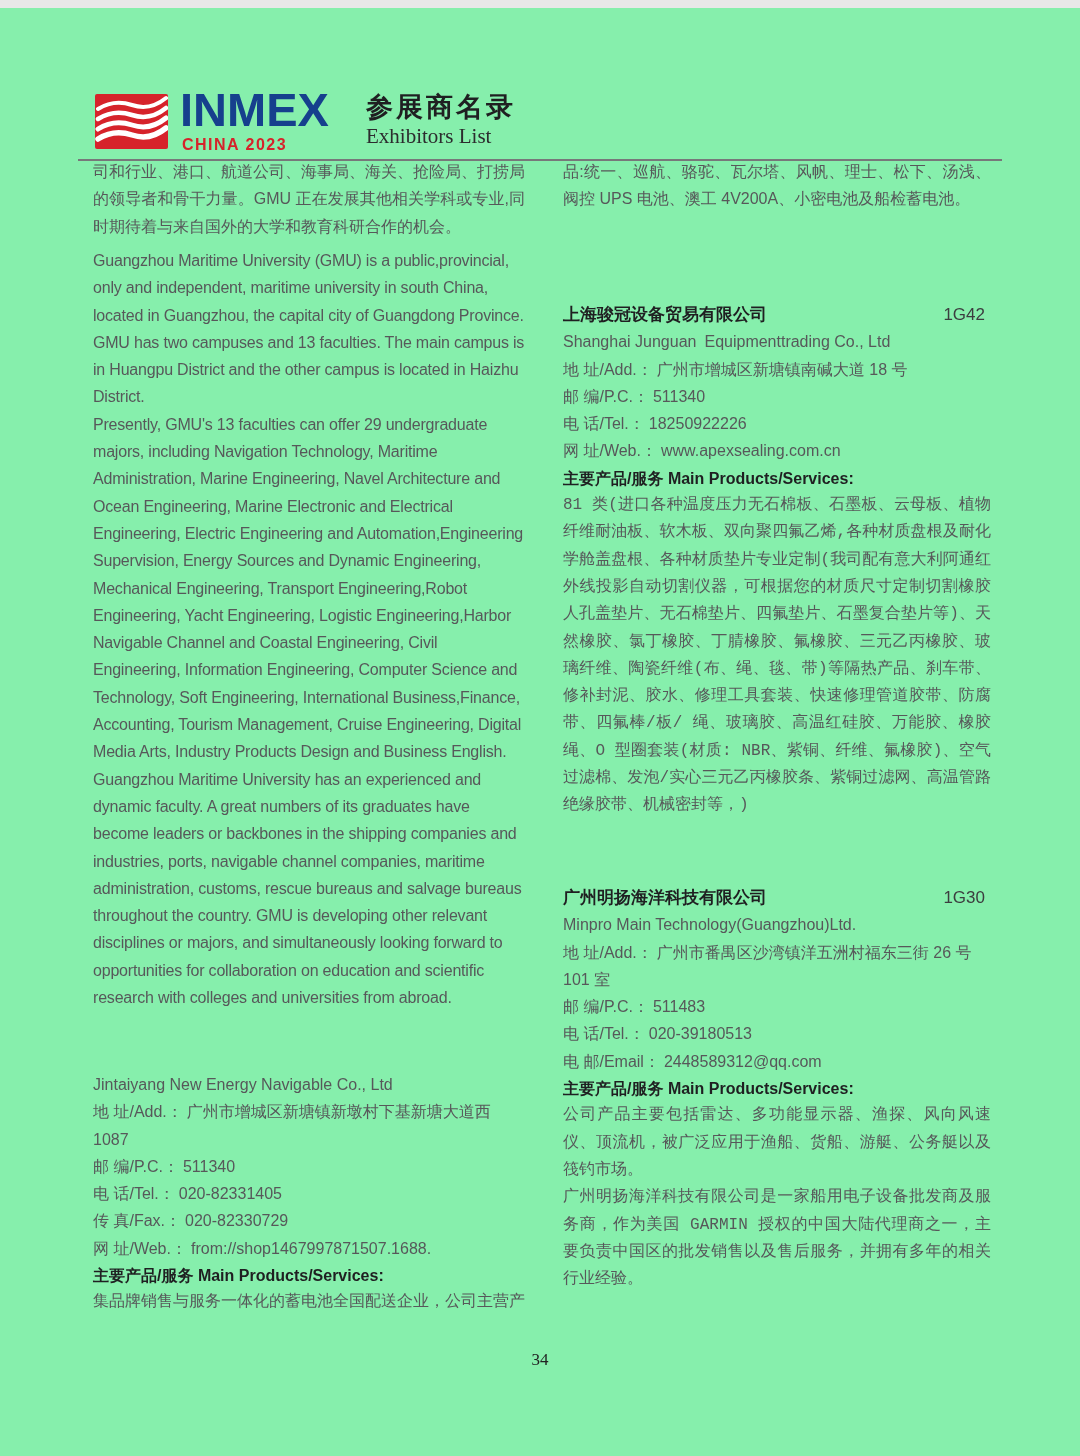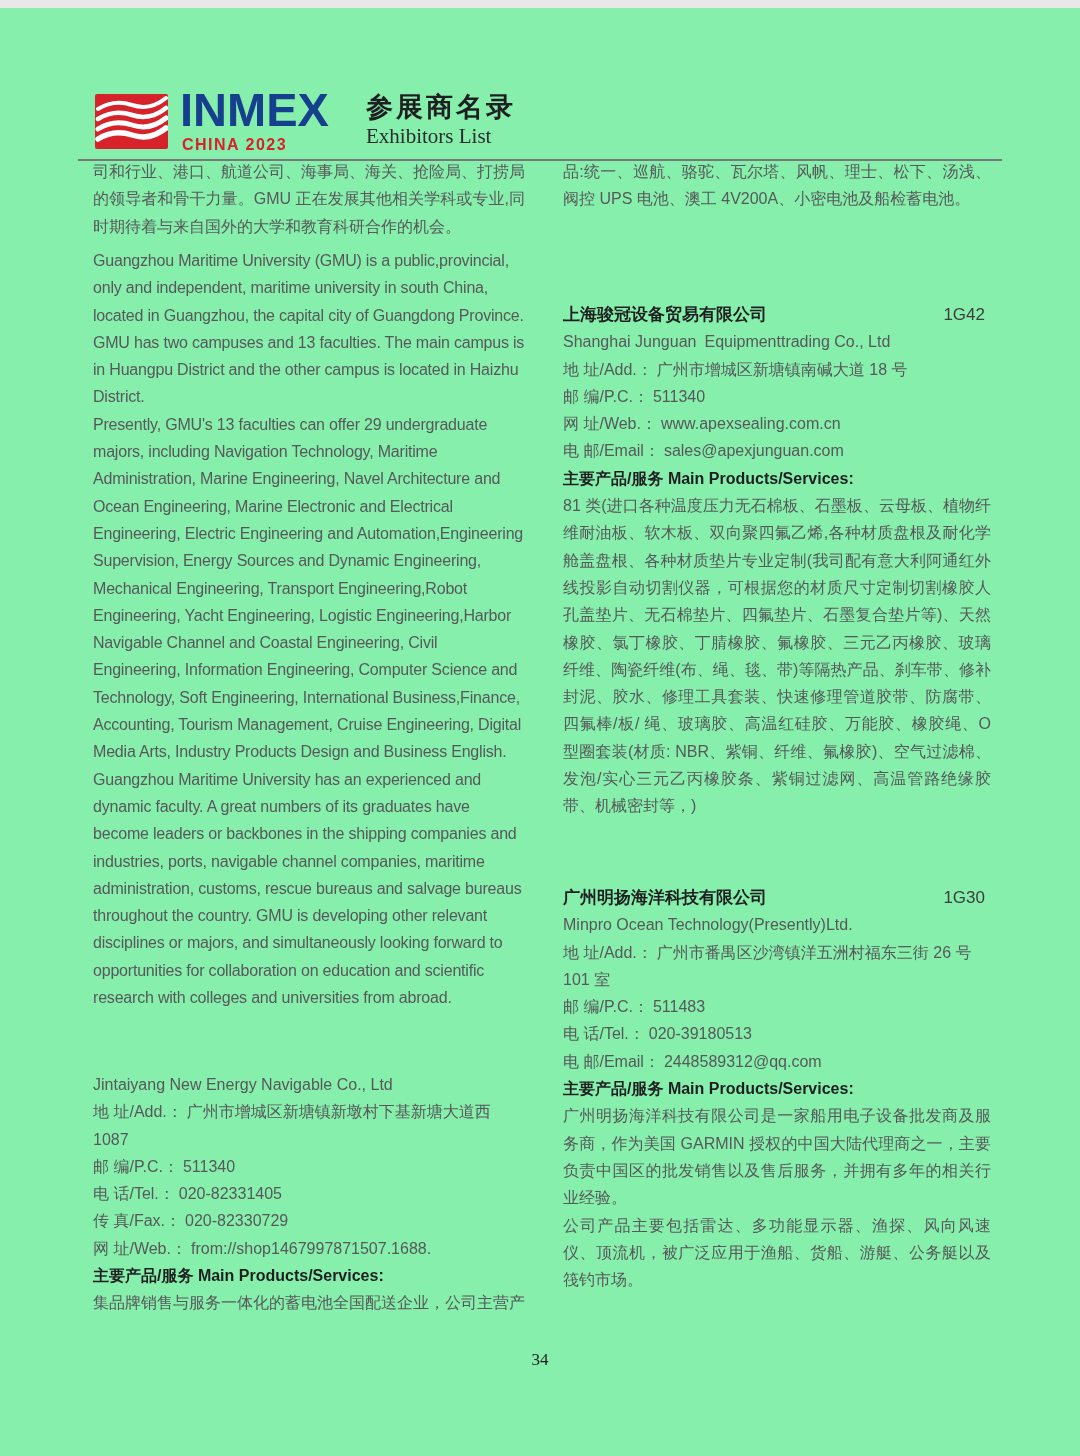--- a/index.html
+++ b/index.html
@@ -39,21 +39,21 @@
   
   .company { position:absolute; left:0; right:0; }
   .company-header { display:flex; justify-content:space-between; align-items:baseline; }
   .company-name { font-weight:bold; color:#1f1f21; font-size:17px; }
   .booth { color:#3c3d3f; font-size:17px; padding-right:6px; }
   .company-en { color:#57585a; }
   .field { }
   .field .lbl { }
   .field .val { margin-left:4px; }
   .products-header { font-weight:bold; color:#1f1f21; }
-  .products p { margin:0; text-align:justify; }
+  .products p { margin:0; text-align:justify;font-family:Liberation Mono, monospace; }
 
   
   .page-num { position:absolute; left:0; right:0; top:1342px; text-align:center;
               font-family:"Liberation Serif","DejaVu Serif",serif; font-size:17px; color:#222; }
 </style>
 </head>
 <body>
 
 <div class="page">
 
@@ -100,40 +100,40 @@
     <p class="cn-par" style="position:absolute; left:0; right:0; top:2px;">品:统一、巡航、骆驼、瓦尔塔、风帆、理士、松下、汤浅、阀控 UPS 电池、澳工 4V200A、小密电池及船检蓄电池。</p>
 
     <div class="company" style="top:145px;">
       <div class="company-header">
         <span class="company-name">上海骏冠设备贸易有限公司</span>
         <span class="booth">1G42</span>
       </div>
       <div class="company-en">Shanghai Junguan Equipmenttrading Co., Ltd</div>
       <div class="field"><span class="lbl">地 址/Add.：</span><span class="val">广州市增城区新塘镇南碱大道 18 号</span></div>
       <div class="field"><span class="lbl">邮 编/P.C.：</span><span class="val">511340</span></div>
+      <div class="field"><span class="lbl">电 话/Tel.：</span><span class="val">18250922226</span></div>
       <div class="field"><span class="lbl">网 址/Web.：</span><span class="val">www.apexsealing.com.cn</span></div>
-      <div class="field"><span class="lbl">电 邮/Email：</span><span class="val">sales@apexjunguan.com</span></div>
       <div class="products-header">主要产品/服务 Main Products/Services:</div>
       <div class="products">
         <p>81 类(进口各种温度压力无石棉板、石墨板、云母板、植物纤维耐油板、软木板、双向聚四氟乙烯,各种材质盘根及耐化学舱盖盘根、各种材质垫片专业定制(我司配有意大利阿通红外线投影自动切割仪器，可根据您的材质尺寸定制切割橡胶人孔盖垫片、无石棉垫片、四氟垫片、石墨复合垫片等)、天然橡胶、氯丁橡胶、丁腈橡胶、氟橡胶、三元乙丙橡胶、玻璃纤维、陶瓷纤维(布、绳、毯、带)等隔热产品、刹车带、修补封泥、胶水、修理工具套装、快速修理管道胶带、防腐带、四氟棒/板/ 绳、玻璃胶、高温红硅胶、万能胶、橡胶绳、O 型圈套装(材质: NBR、紫铜、纤维、氟橡胶)、空气过滤棉、发泡/实心三元乙丙橡胶条、紫铜过滤网、高温管路绝缘胶带、机械密封等，)</p>
       </div>
     </div>
 
     <div class="company" style="top:728px;">
       <div class="company-header">
         <span class="company-name">广州明扬海洋科技有限公司</span>
         <span class="booth">1G30</span>
       </div>
-      <div class="company-en">Minpro Ocean Technology(Presently)Ltd.</div>
+      <div class="company-en">Minpro Main Technology(Guangzhou)Ltd.</div>
       <div class="field"><span class="lbl">地 址/Add.：</span><span class="val">广州市番禺区沙湾镇洋五洲村福东三街 26 号 101 室</span></div>
       <div class="field"><span class="lbl">邮 编/P.C.：</span><span class="val">511483</span></div>
       <div class="field"><span class="lbl">电 话/Tel.：</span><span class="val">020-39180513</span></div>
       <div class="field"><span class="lbl">电 邮/Email：</span><span class="val">2448589312@qq.com</span></div>
       <div class="products-header">主要产品/服务 Main Products/Services:</div>
       <div class="products">
+        <p>公司产品主要包括雷达、多功能显示器、渔探、风向风速仪、顶流机，被广泛应用于渔船、货船、游艇、公务艇以及筏钓市场。</p>
         <p>广州明扬海洋科技有限公司是一家船用电子设备批发商及服务商，作为美国 GARMIN 授权的中国大陆代理商之一，主要负责中国区的批发销售以及售后服务，并拥有多年的相关行业经验。</p>
-        <p>公司产品主要包括雷达、多功能显示器、渔探、风向风速仪、顶流机，被广泛应用于渔船、货船、游艇、公务艇以及筏钓市场。</p>
       </div>
     </div>
   </div>
 
   <div class="page-num">34</div>
 </div>
 
 </body></html>

